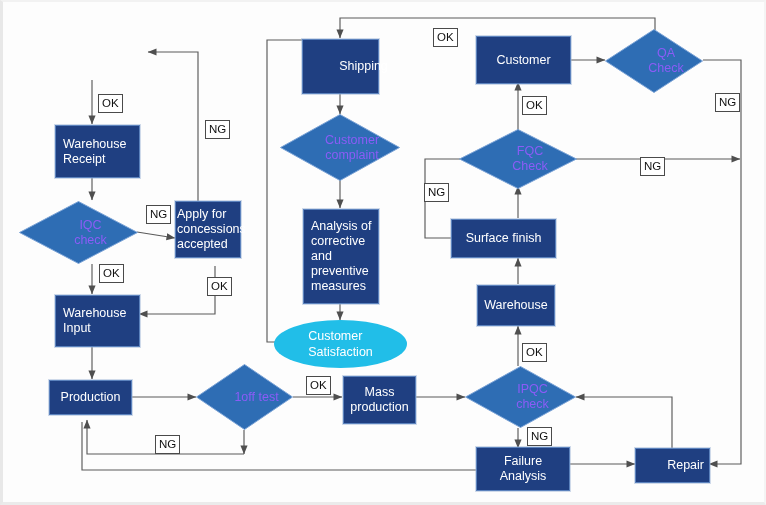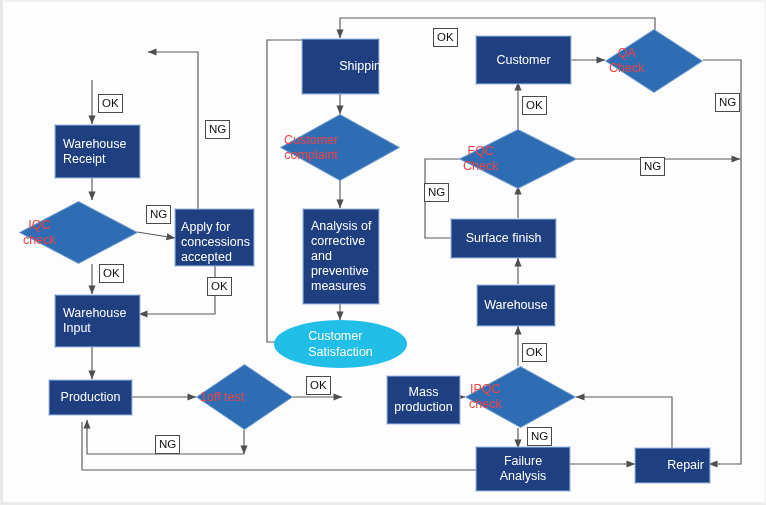--- a/index.html
+++ b/index.html
@@ -55,28 +55,28 @@
     z-index: 5;
   }
   .diamond-wrap .dshape {
     position: absolute;
     left: 0; top: 0;
     width: 100%;
     height: 100%;
   }
   .diamond-wrap .dlabel {
     position: absolute;
-    left: 4px; top: 0;
+    left: 12px; top: 0;
     width: 100%;
     height: 100%;
     display: flex;
     align-items: center;
-    justify-content: flex-start;
+    justify-content: center;
     text-align: center;
-    color: #ef4444;
+    color: #8b5cf6;
     font-size: 12.5px;
     line-height: 15px;
     pointer-events: none;
   }
   .oval {
     position: absolute;
     background: #21bee8;
     border-radius: 50%;
     display: flex;
     align-items: center;
@@ -182,21 +182,21 @@
 
   <div class="diamond-wrap" style="left:16px; top:199px; width:119px; height:63px;">
     <svg class="dshape" viewBox="0 0 119 63">
       <polygon points="59.5,0.5 118.5,31.5 59.5,62.5 0.5,31.5" fill="#2e6db4" stroke="#7ba3d6" stroke-width="1"></polygon>
     </svg>
     <div class="dlabel">
       <span><span>IQC</span><br><span>check</span></span>
     </div>
   </div>
 
-  <div class="node rect left-align" style="left:172px; top:207px; width:79px; height:57px;align-items:flex-end;">
+  <div class="node rect left-align" style="left:172px; top:199px; width:66px; height:57px;">
     <span class="lbl">
       <span>Apply for</span><br><span>concessions</span><br><span>accepted</span>
     </span>
   </div>
 
   <div class="node rect left-align" style="left:52px; top:293px; width:85px; height:52px;">
     <span class="lbl">
       <span>Warehouse</span><br><span>Input</span>
     </span>
   </div>
@@ -207,21 +207,21 @@
 
   <div class="diamond-wrap" style="left:193px; top:362px; width:97px; height:66px;">
     <svg class="dshape" viewBox="0 0 97 66">
       <polygon points="48.5,0.5 96.5,33 48.5,65.5 0.5,33" fill="#2e6db4" stroke="#7ba3d6" stroke-width="1"></polygon>
     </svg>
     <div class="dlabel">
       <span>1off test</span>
     </div>
   </div>
 
-  <div class="node rect" style="left:340px; top:374px; width:73px; height:48px;margin-left:44px;">
+  <div class="node rect" style="left:340px; top:374px; width:73px; height:48px;">
     <span class="lbl">
       <span>Mass</span><br><span>production</span>
     </span>
   </div>
 
   <div class="node rect" style="left:299px; top:37px; width:77px; height:55px;padding-left:46px;">
     <span class="lbl">Shipping</span>
   </div>
 
   <div class="diamond-wrap" style="left:277px; top:112px; width:120px; height:67px;">

